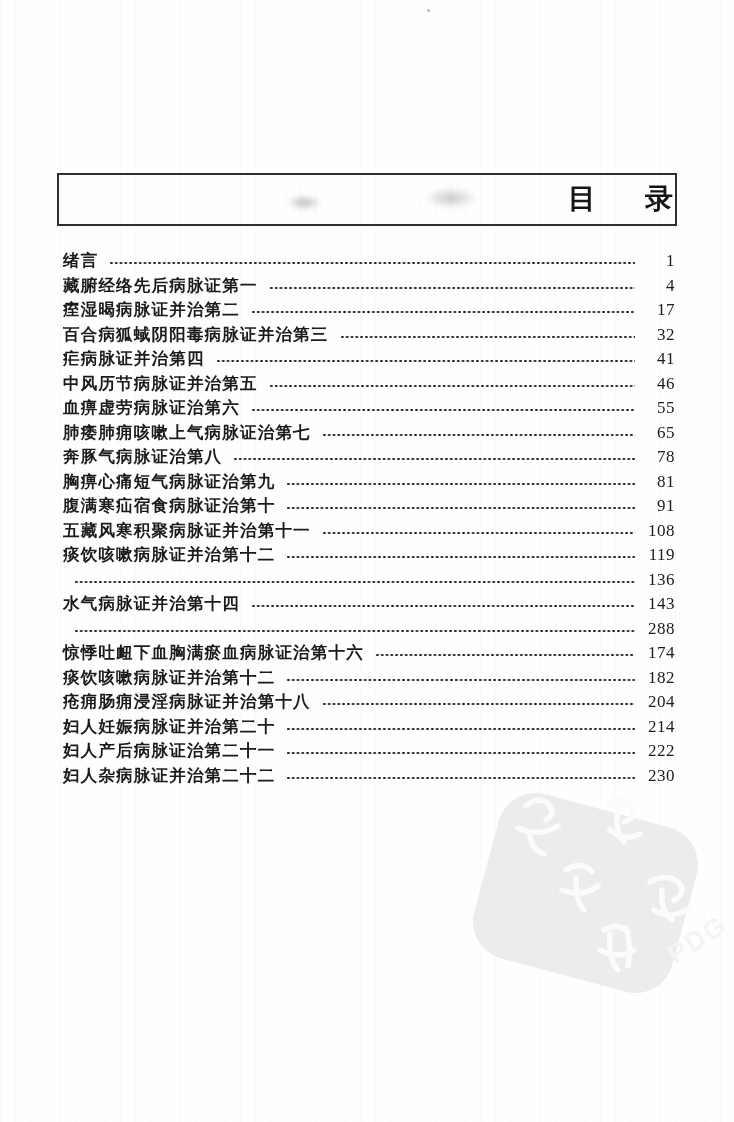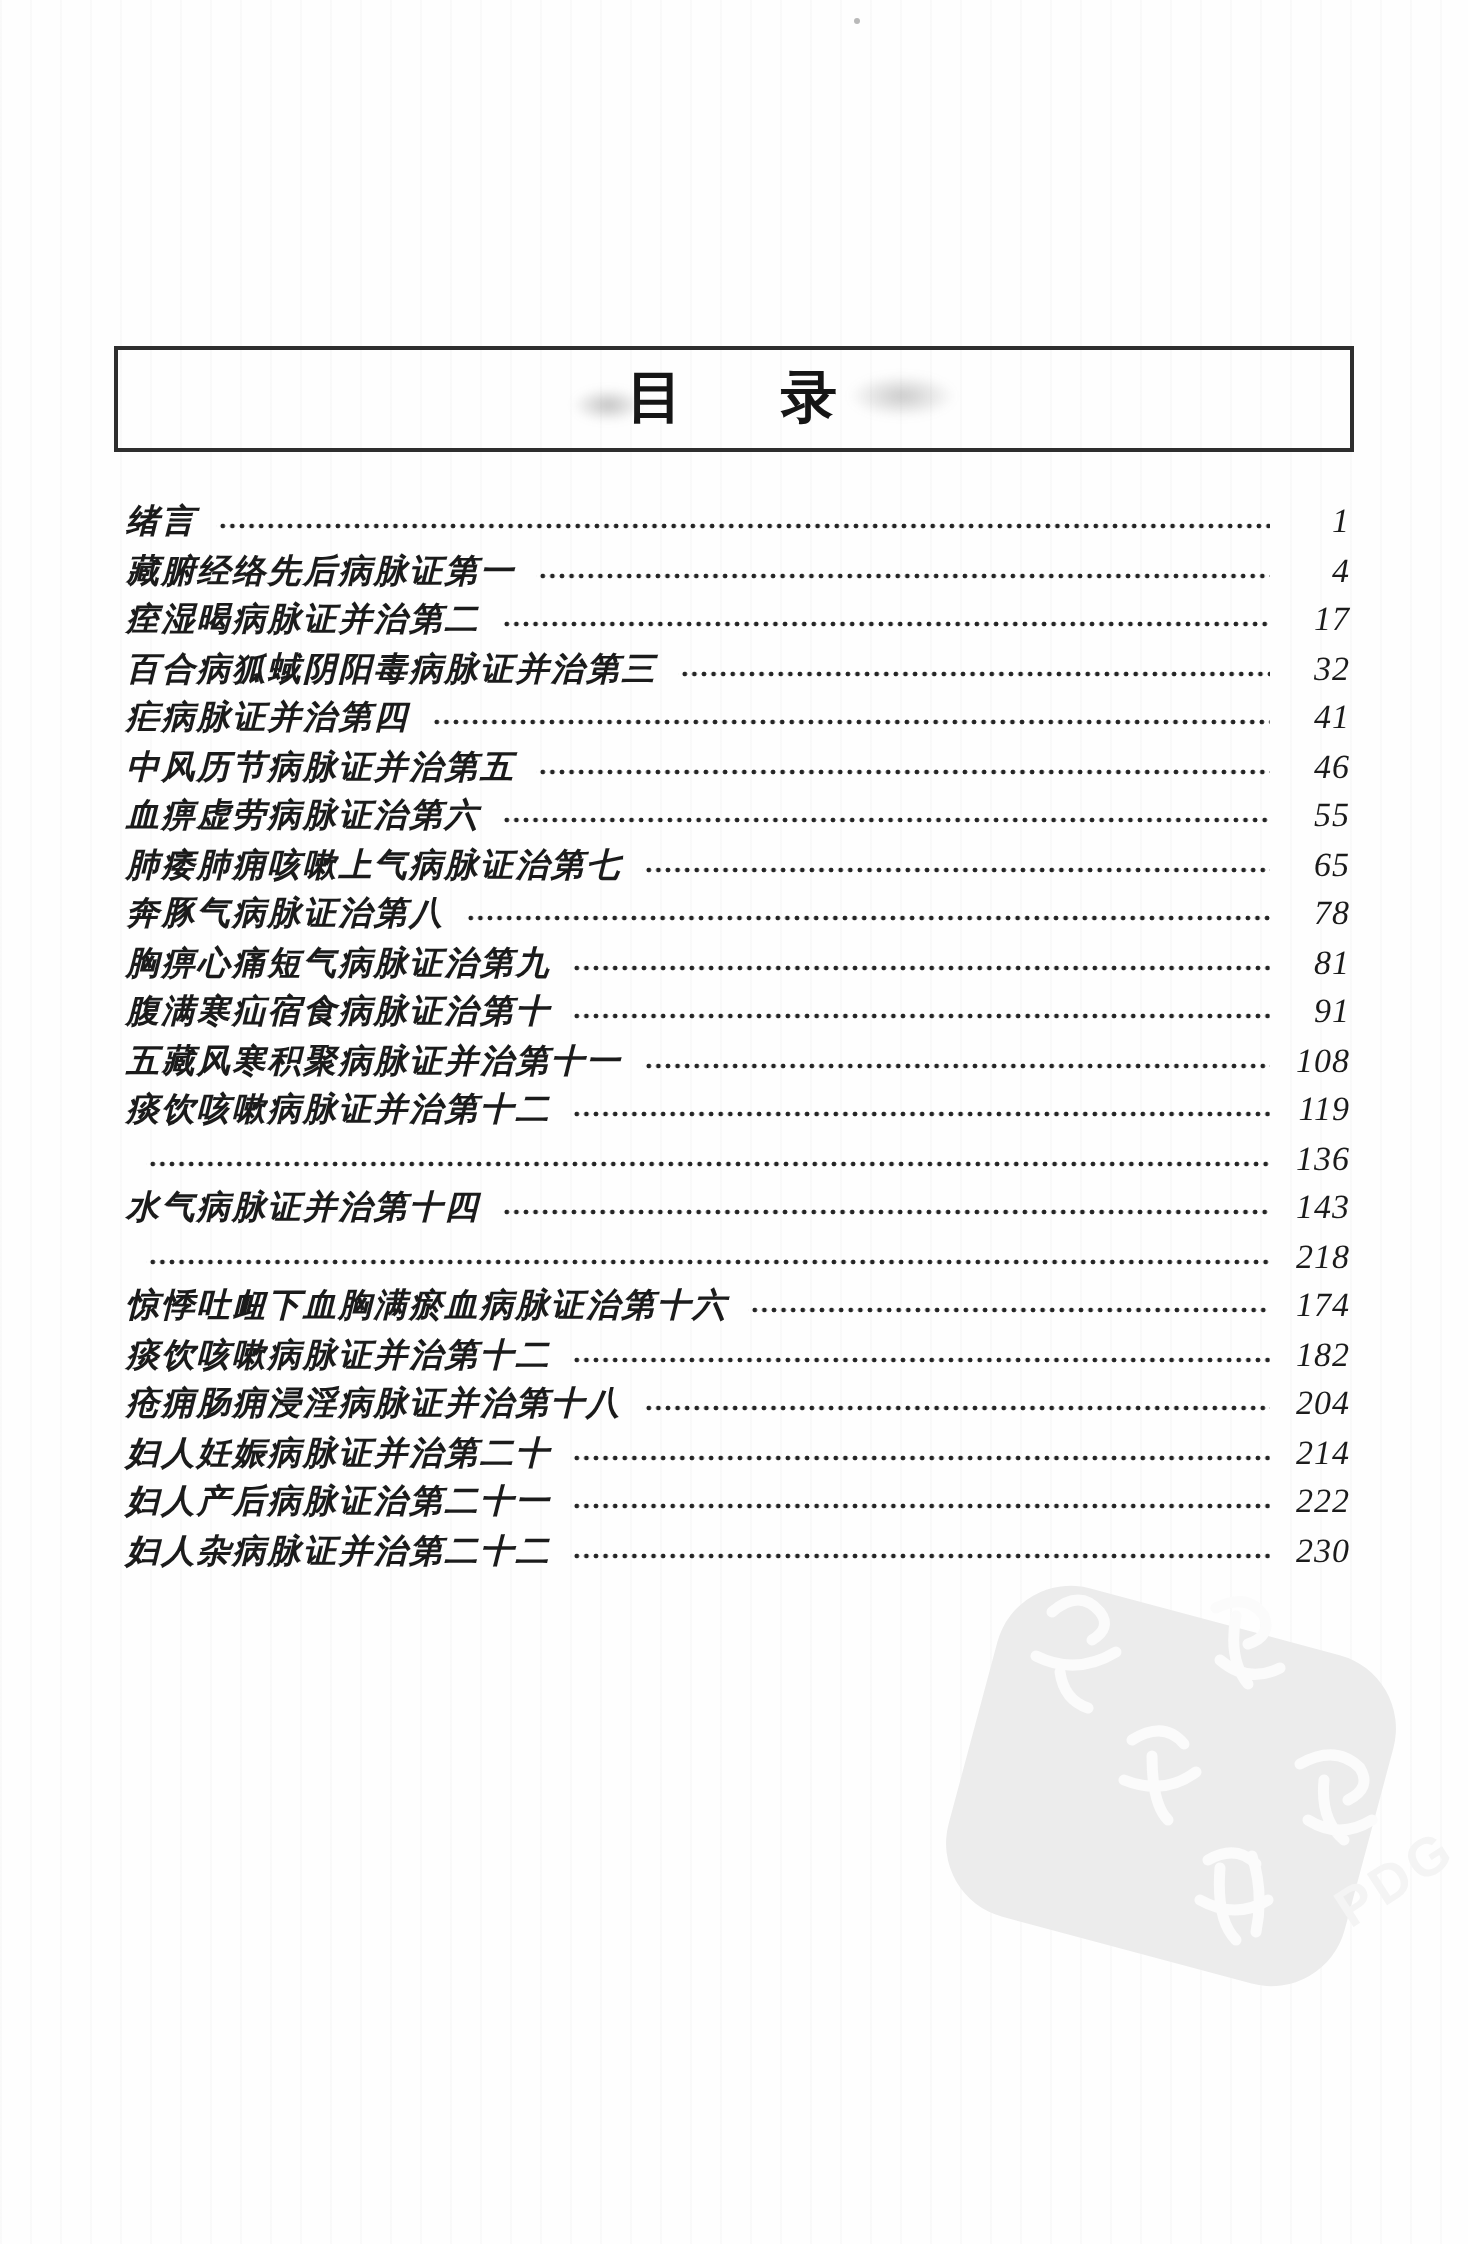--- a/index.html
+++ b/index.html
@@ -16,41 +16,41 @@
       #fefefe;
   }
   .speck{
     position:absolute;left:427px;top:9px;width:3px;height:3px;
     background:#b9b9b9;border-radius:50%;
   }
   
   .header-box{
     position:absolute;left:57px;top:173px;width:616px;height:49px;
     border:2px solid #2e2e2e;
-    display:flex;align-items:center;justify-content:center;
+    display:flex;align-items:center;justify-content:flex-end;
   }
   .header-box .title{
     font-size:28px;font-weight:bold;color:#151515;
     word-spacing:38px;letter-spacing:2px;
     position:relative;top:-1px;
   }
   .smudge{position:absolute;pointer-events:none;}
   .smudge.s1{
     left:286px;top:194px;width:36px;height:17px;
     background:radial-gradient(ellipse at center, rgba(95,95,95,.38), transparent 70%);
     filter:blur(2px);
   }
   .smudge.s2{
     left:424px;top:187px;width:54px;height:22px;
     background:radial-gradient(ellipse at center, rgba(100,100,100,.34), transparent 70%);
     filter:blur(2px);
   }
   
   .toc{
-    position:absolute;left:63px;top:249px;width:612px;font-style:italic;
+    position:absolute;left:63px;top:249px;width:612px;
   }
   .row{
     display:flex;align-items:center;height:24.5px;
   }
   .lbl{
     white-space:nowrap;
     font-size:16.5px;font-weight:bold;color:#1b1b1b;
     letter-spacing:1.2px;
   }
   .leader{
@@ -167,21 +167,21 @@
   </div>
 
   <div class="row">
     <span class="lbl">水气病脉证并治第十四</span>
     <span class="leader"></span>
     <span class="num">143</span>
   </div>
 
   <div class="row">
     <span class="leader"></span>
-    <span class="num">218</span>
+    <span class="num">288</span>
   </div>
 
   <div class="row">
     <span class="lbl">惊悸吐衄下血胸满瘀血病脉证治第十六</span>
     <span class="leader"></span>
     <span class="num">174</span>
   </div>
 
   <div class="row">
     <span class="lbl">痰饮咳嗽病脉证并治第十二</span>

